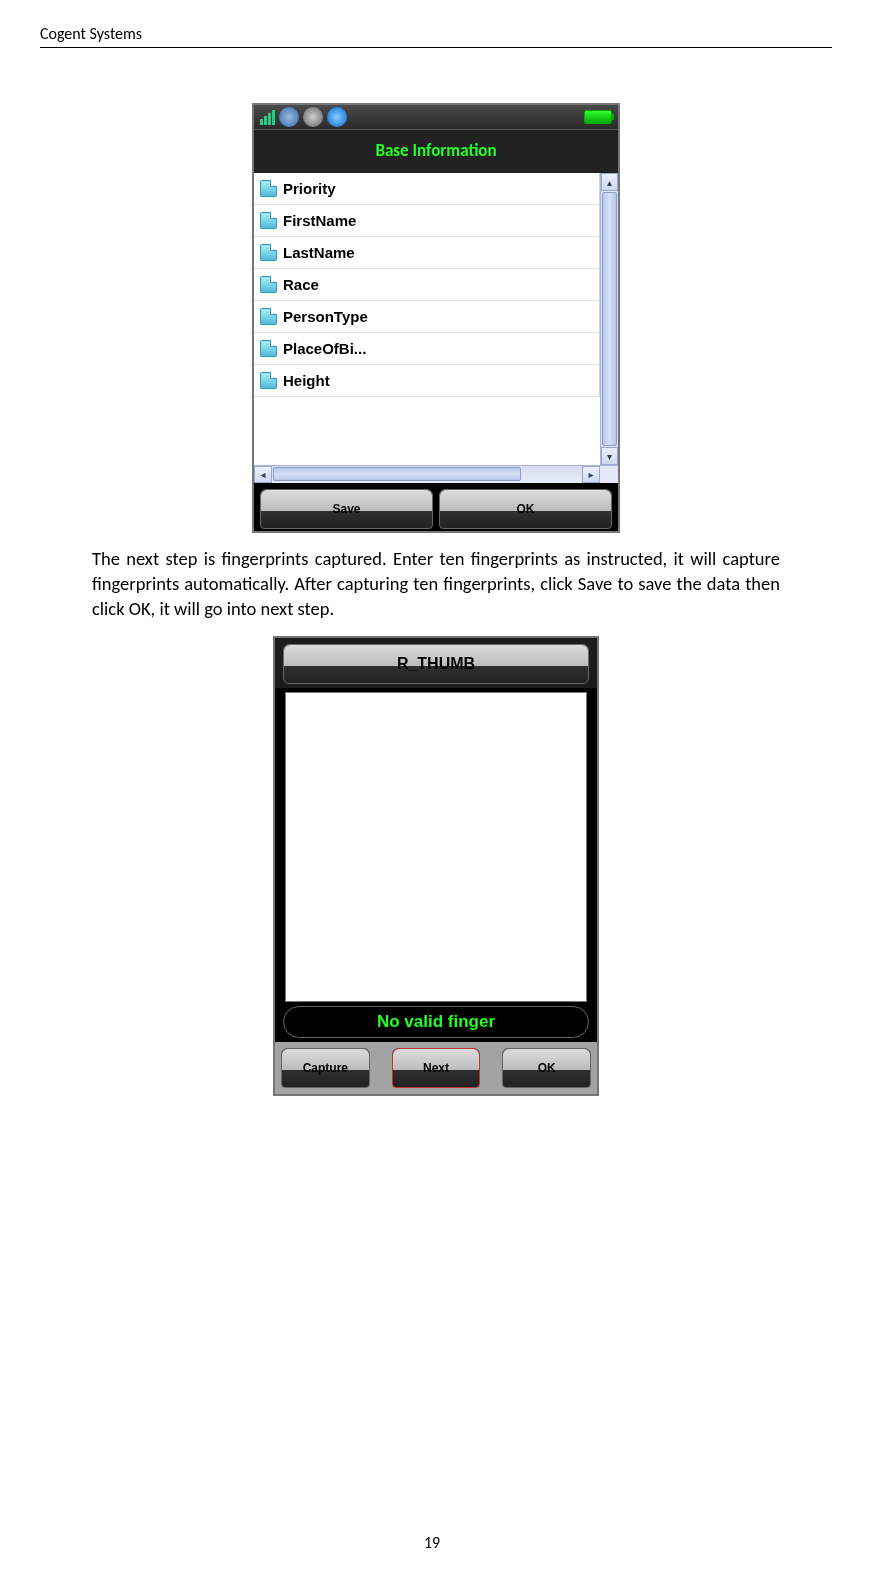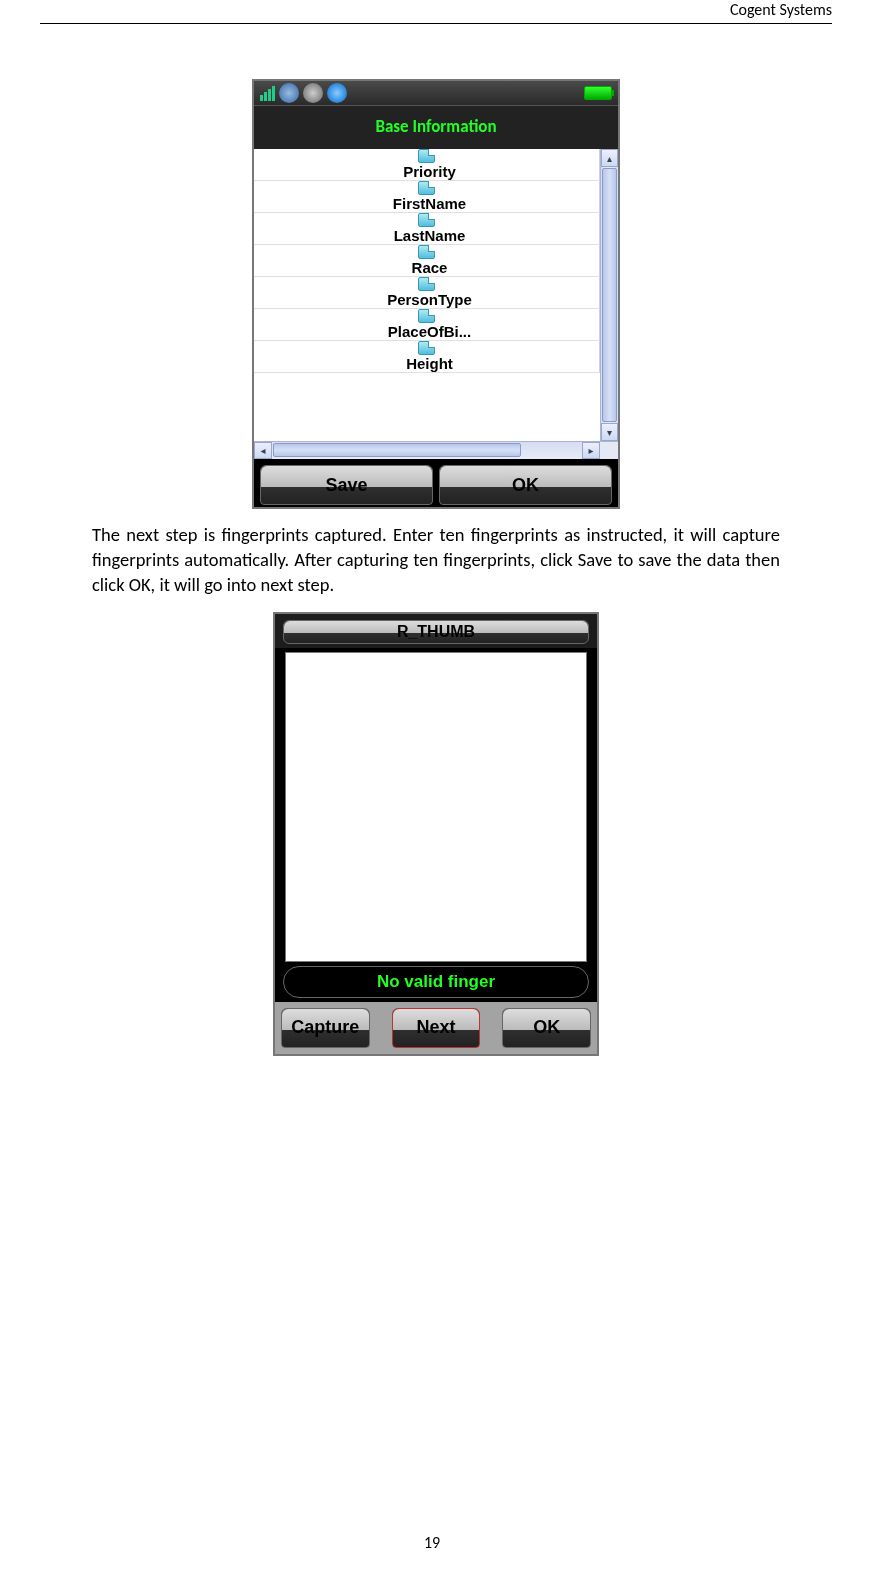--- a/index.html
+++ b/index.html
@@ -1,55 +1,55 @@
 <!DOCTYPE html>
 <html><head>
 <meta charset="utf-8">
 <style>
   * { margin: 0; padding: 0; box-sizing: border-box; }
   body { font-family: Calibri, Arial, sans-serif; background: #fff; width: 872px; height: 1570px; position: relative; }
-  .page-header { text-align: right; padding: 0 0 4px 0; border-bottom: 1px solid #000; margin: 0 40px; font-size: 16px; }
+  .page-header { text-align: left; padding: 24px 0 4px 0; border-bottom: 1px solid #000; margin: 0 40px; font-size: 16px; }
   .page-content { padding: 55px 92px 0 92px; }
   .figure-center { text-align: center; margin-bottom: 14px; }
   
   .device1 { display: inline-block; width: 368px; background: #000; border: 2px solid #777; }
   .status-bar { height: 25px; background: linear-gradient(#4a4a4a,#2a2a2a); display: flex; align-items: center; justify-content: space-between; padding: 0 6px; border-bottom: 1px solid #555; }
   .sb-left, .sb-right { display: flex; gap: 4px; align-items: center; }
   .sig { display: flex; align-items: flex-end; gap: 1px; }
   .sig span { width: 3px; background: #2c8; }
   .sig span:nth-child(1){height:6px;background:#2c8;} .sig span:nth-child(2){height:9px;} .sig span:nth-child(3){height:12px;} .sig span:nth-child(4){height:15px;}
   .globe-icon, .ant-icon, .bt-icon { width: 20px; height: 20px; border-radius: 50%; }
   .globe-icon { background: radial-gradient(circle,#9bd,#36a); }
   .ant-icon { background: radial-gradient(circle,#ccc,#666); position: relative; }
   .bt-icon { background: radial-gradient(circle,#8cf,#06c); }
   .batt { width: 28px; height: 14px; border: 1px solid #0a0; background: linear-gradient(#3f3,#0a0); border-radius: 2px; position: relative; }
   .batt::after { content:""; position:absolute; right:-3px; top:3px; width:2px; height:6px; background:#0a0; }
   .info-title { background: #222; color: #2f2; font-weight: bold; text-align: center; padding: 10px 8px 12px 8px; font-size: 17px; }
   .list-area { background: #fff; display: flex; height: 292px; }
   .list-rows { flex: 1; }
-  .list-row { display: flex; align-items: center; height: 32px; border-bottom: 1px solid #e0e0e0; padding-left: 6px; font-weight: bold; font-size: 15px; font-family: Tahoma, Arial, sans-serif; color: #000; border-right:1px solid #cfcfe6;flex-direction:column; }
+  .list-row { display: flex; align-items: center; height: 32px; border-bottom: 1px solid #e0e0e0; padding-left: 6px; font-weight: bold; font-size: 15px; font-family: Tahoma, Arial, sans-serif; color: #000; border-right:1px solid #cfcfe6; }
   .doc-icon { width: 17px; height: 17px; margin-right: 6px; background: linear-gradient(#aee,#5bd); border: 1px solid #39b; border-radius: 2px; position: relative; }
   .doc-icon::after { content:""; position:absolute; right:-1px; top:-1px; width:6px; height:6px; background:#fff; border-bottom:1px solid #39b; border-left:1px solid #39b; }
   .vscrollbar { width: 18px; background: linear-gradient(90deg,#d6dcef,#e8ecf8,#d6dcef); border-left:1px solid #a9b5d6; display:flex; flex-direction:column; }
   .vsb-btn { height: 18px; background: linear-gradient(#eef,#cdd9f0); border: 1px solid #9aa7cc; display:flex; align-items:center; justify-content:center; color:#345; font-size:10px; }
   .vsb-thumb { flex:1; margin:1px; background: linear-gradient(90deg,#b7c6ea,#d6e0f6,#b7c6ea); border:1px solid #8a9bc9; border-radius:2px; }
   .hscrollbar { height: 18px; background: linear-gradient(#d6dcef,#e8ecf8,#d6dcef); display:flex; border-top:1px solid #a9b5d6; }
   .hsb-btn { width: 18px; background: linear-gradient(#eef,#cdd9f0); border:1px solid #9aa7cc; display:flex;align-items:center;justify-content:center; color:#345; font-size:10px; }
   .hsb-track { flex:1; background: linear-gradient(#d6dcef,#e8ecf8); position:relative; }
   .hsb-thumb { position:absolute; left:1px; top:1px; height:14px; width:80%; background:linear-gradient(#b7c6ea,#d6e0f6,#b7c6ea); border:1px solid #8a9bc9; border-radius:2px; }
   .hsb-corner { width:18px; background:#e4e9f5; }
   .btn-row1 { display:flex; background:#000; padding: 6px 6px 2px 6px; gap:6px; }
-  .dev-btn { flex:1; height: 40px; background: linear-gradient(#555,#333 40%,#222); border:1px solid #666; border-radius:6px 6px 4px 4px; color:#000; display:flex; align-items:center; justify-content:center; font-weight:bold; font-size:18px; font-family: Tahoma,Arial,sans-serif; position:relative; }
+  .dev-btn { flex:1; height: 40px; background: linear-gradient(#555,#333 40%,#222); border:1px solid #666; border-radius:6px 6px 4px 4px; color:#000; display:flex; align-items:center; justify-content:center; font-weight:bold; font-size:12px; font-family: Tahoma,Arial,sans-serif; position:relative; }
   .dev-btn::before { content:""; position:absolute; top:0; left:0; right:0; height:55%; background: linear-gradient(#ddd,#bbb); border-radius:6px 6px 0 0; }
   .dev-btn span { position:relative; z-index:1; }
   .body-text { font-size: 18.5px; line-height: 1.35; text-align: justify; margin-top: 2px; margin-bottom: 14px; }
   
   .device2 { display: inline-block; width: 326px; background:#000; border:2px solid #777; }
   .d2-title-wrap { background:#1c1c1c; padding: 6px 8px 4px 8px; }
-  .d2-title { background: linear-gradient(#555,#333 40%,#222); border:1px solid #666; border-radius:6px; height:24px; display:flex; align-items:center; justify-content:center; color:#000; font-weight:bold; position:relative; font-family:Tahoma,Arial,sans-serif; }
+  .d2-title { background: linear-gradient(#555,#333 40%,#222); border:1px solid #666; border-radius:6px; height:40px; display:flex; align-items:center; justify-content:center; color:#000; font-weight:bold; position:relative; font-family:Tahoma,Arial,sans-serif; }
   .d2-title::before { content:""; position:absolute; top:0;left:0;right:0;height:55%; background:linear-gradient(#ddd,#bbb); border-radius:6px 6px 0 0; }
   .d2-title span { position:relative; z-index:1; }
   .preview-area { margin: 4px 10px; height: 310px; background:#fff; border:1px solid #777; }
   .status-msg { background:#000; margin: 4px 8px; border:1px solid #666; border-radius:16px; text-align:center; color:#2f2; font-weight:bold; font-size:17px; padding:5px 0; font-family:Tahoma,Arial,sans-serif; }
   .btn-row2 { display:flex; background:#a3a3a3; padding:6px; gap:22px; }
   .dev-btn.sel { border-color:#b33; }
   .page-num { position:absolute; bottom:18px; left:0; right:8px; text-align:center; font-size:16px; }
 </style>
 </head>
 <body>

